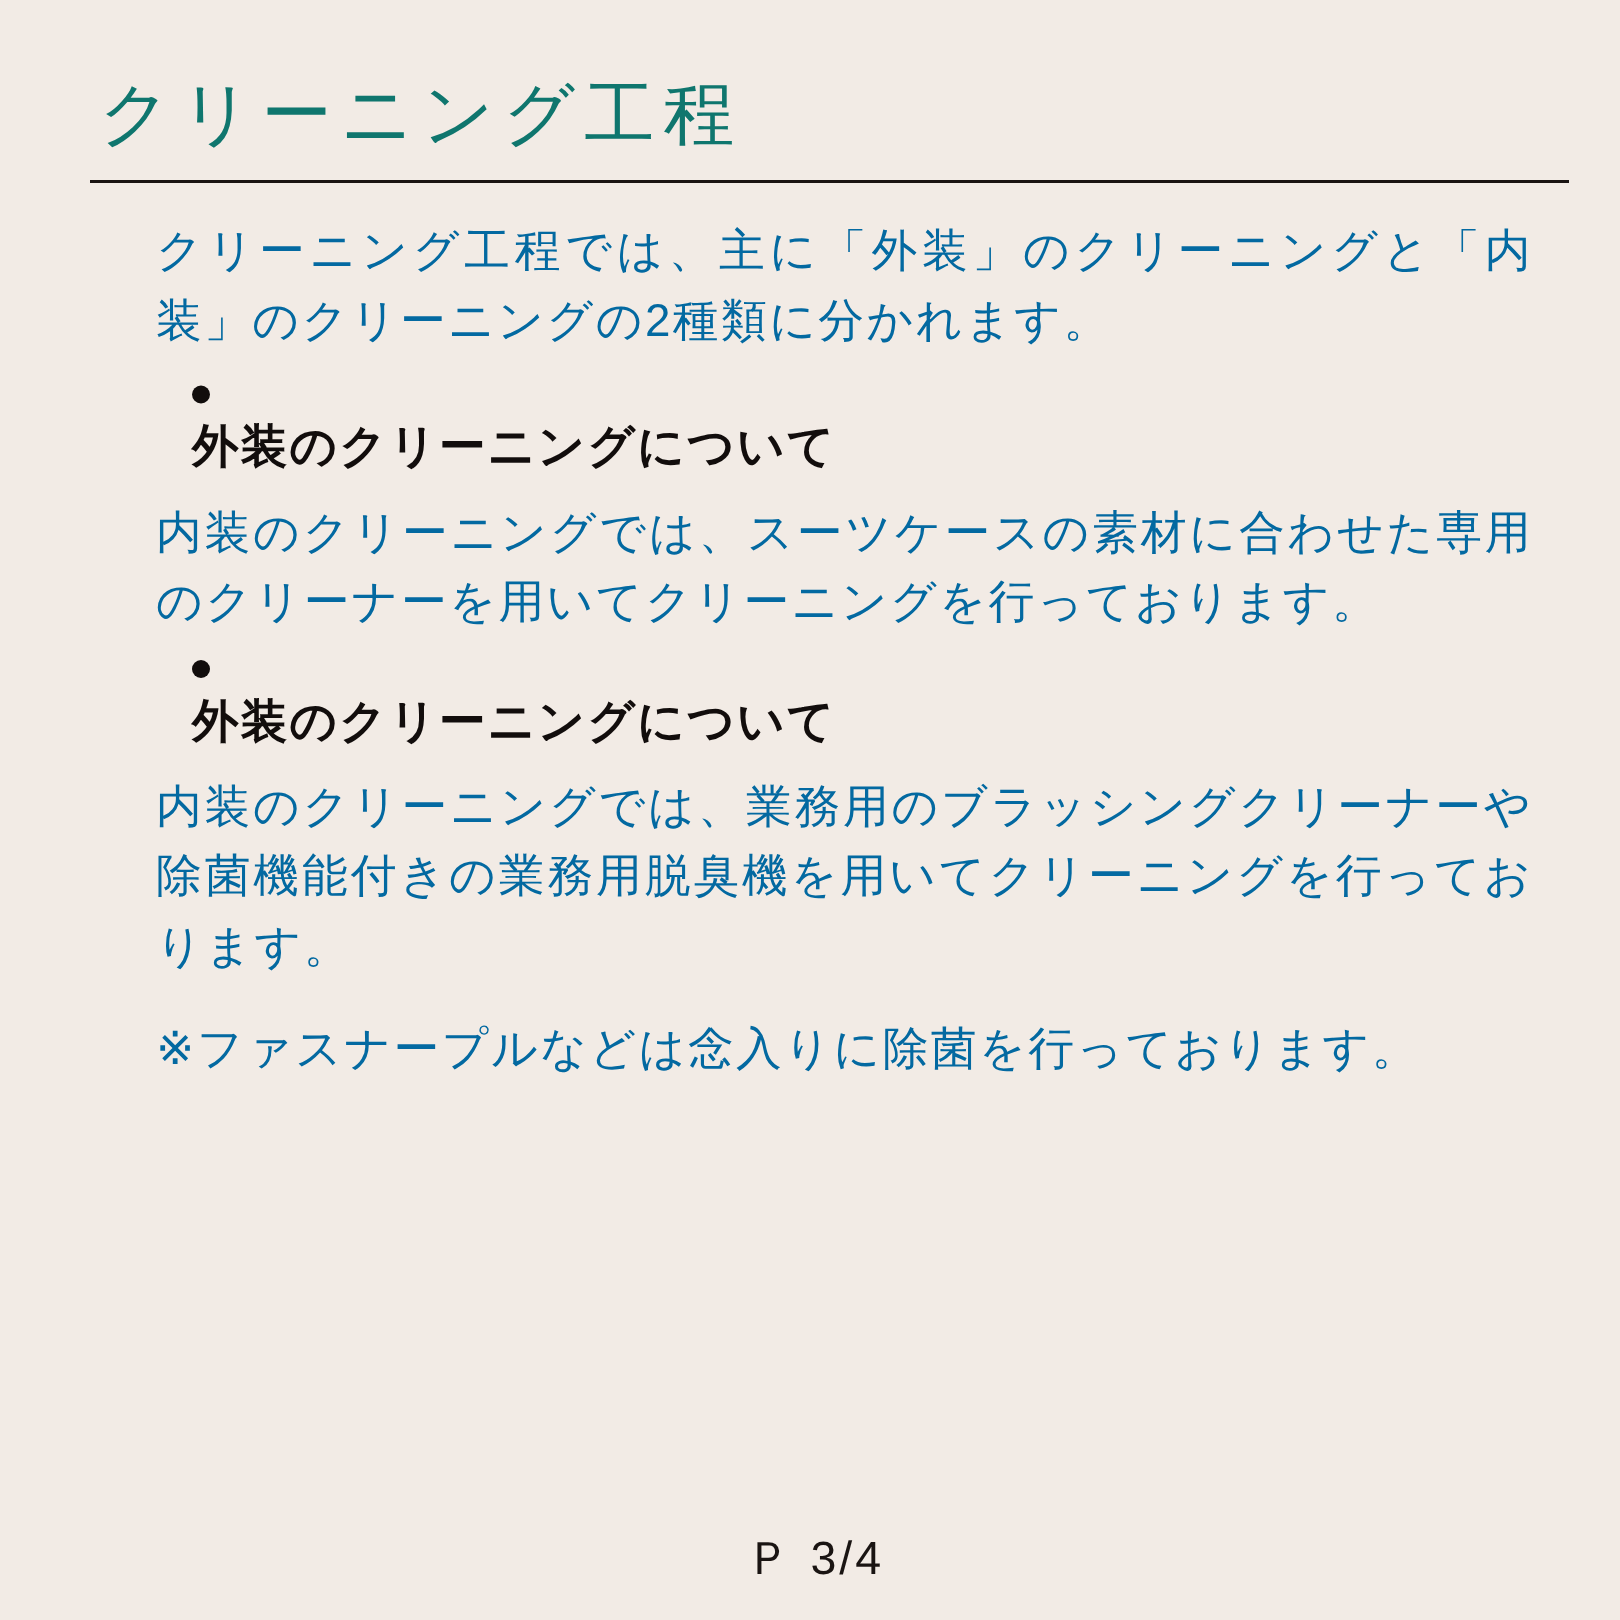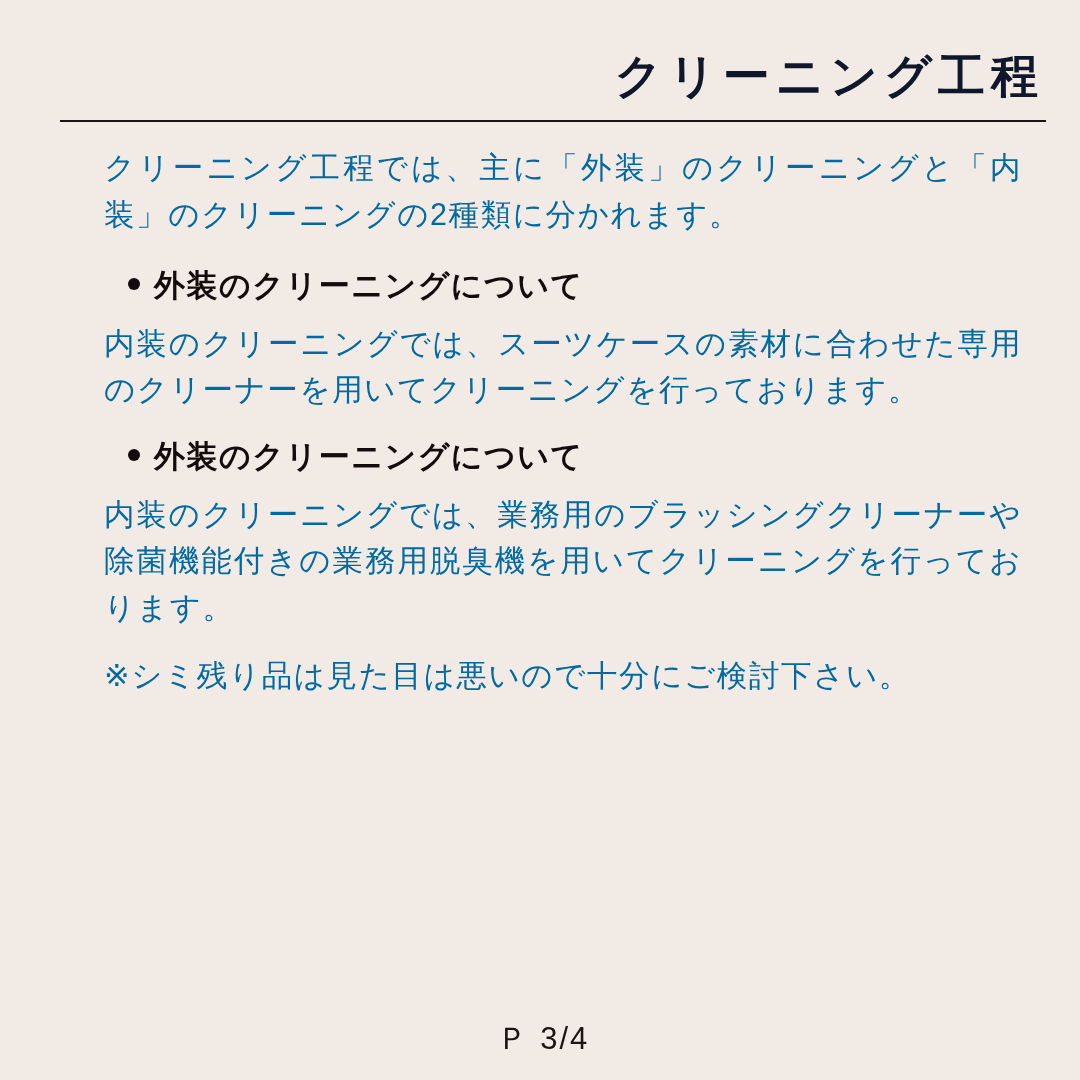--- a/index.html
+++ b/index.html
@@ -18,26 +18,25 @@
     position: relative;
     width: 1080px;
     height: 1080px;
     box-sizing: border-box;
     padding: 48px 36px 20px 60px;
     display: flex;
     flex-direction: column;
   }
   .title {
     font-size: 47px;
-    font-weight: 700;
+    font-weight: 400;
     letter-spacing: 6px;
     line-height: 1.2;
     margin: 0 0 16px 6px;
-    color: #0f172a;
-    text-align: right;
+    color: #0f766e;
   }
   .title-rule {
     height: 2px;
     background: #1a1412;
     width: 986px;
     margin: 0 0 22px 0;
   }
   .content {
     padding: 0 22px 0 44px;
   }
@@ -59,20 +58,21 @@
   .heading {
     margin: 0 0 10px 0;
     font-size: 31px;
     font-weight: 700;
     letter-spacing: 1.5px;
     line-height: 1.5;
     color: #120d0c;
     display: flex;
     align-items: baseline;
     padding-left: 24px;
+    flex-direction: column;
   }
   .bullet {
     display: inline-block;
     width: 12px;
     height: 12px;
     border-radius: 50%;
     background: #120d0c;
     margin-right: 14px;
     flex: 0 0 auto;
     transform: translateY(-6px);
@@ -109,21 +109,21 @@
     </div>
 
     <p class="para tight">内装のクリーニングでは、スーツケースの素材に合わせた専用のクリーナーを用いてクリーニングを行っております。</p>
 
     <div class="heading">
       <span class="bullet"></span>
       <span class="heading-text">外装のクリーニングについて</span>
     </div>
 
     <p class="para tight">内装のクリーニングでは、業務用のブラッシングクリーナーや除菌機能付きの業務用脱臭機を用いてクリーニングを行っております。</p>
-    <p class="para nogap">※シミ残り品は見た目は悪いので十分にご検討下さい。</p>
+    <p class="para nogap">※ファスナープルなどは念入りに除菌を行っております。</p>
 
   </div>
 
   <div class="spacer"></div>
 
   <div class="page-number">Ｐ 3/4</div>
 
 </div>
 
 </body></html>

